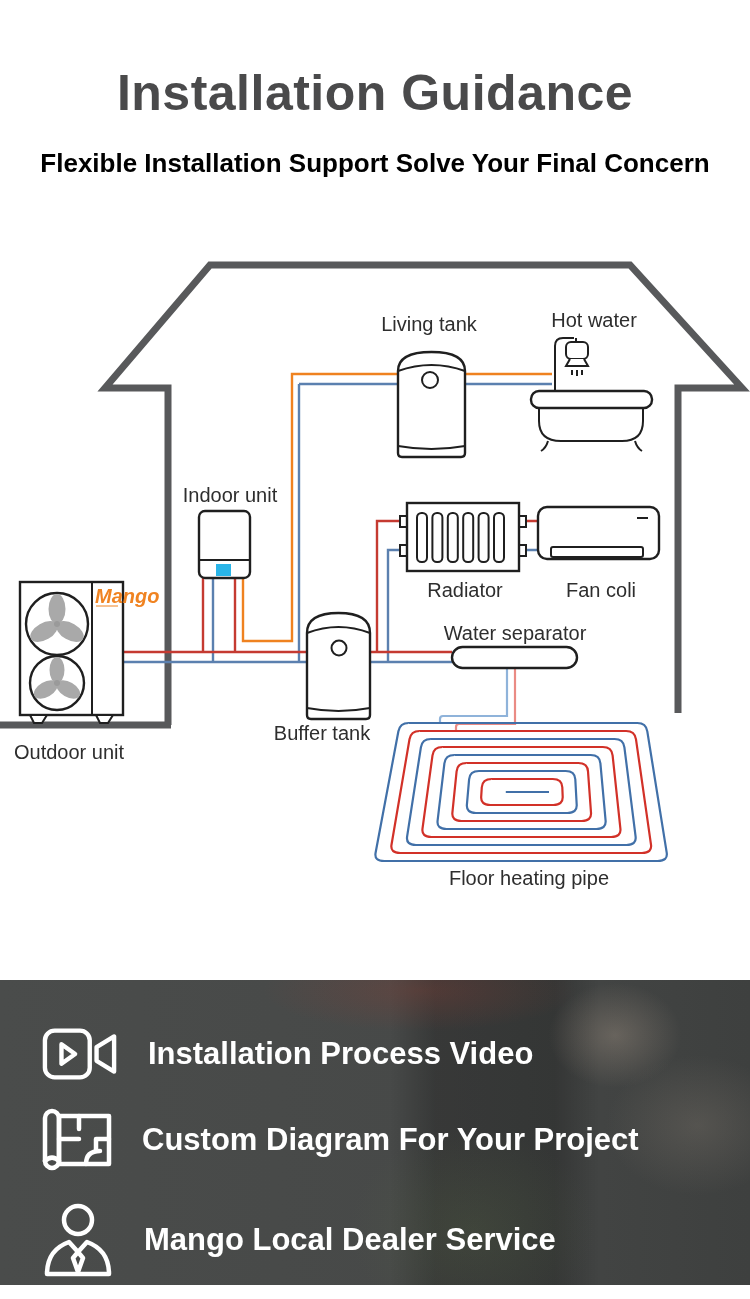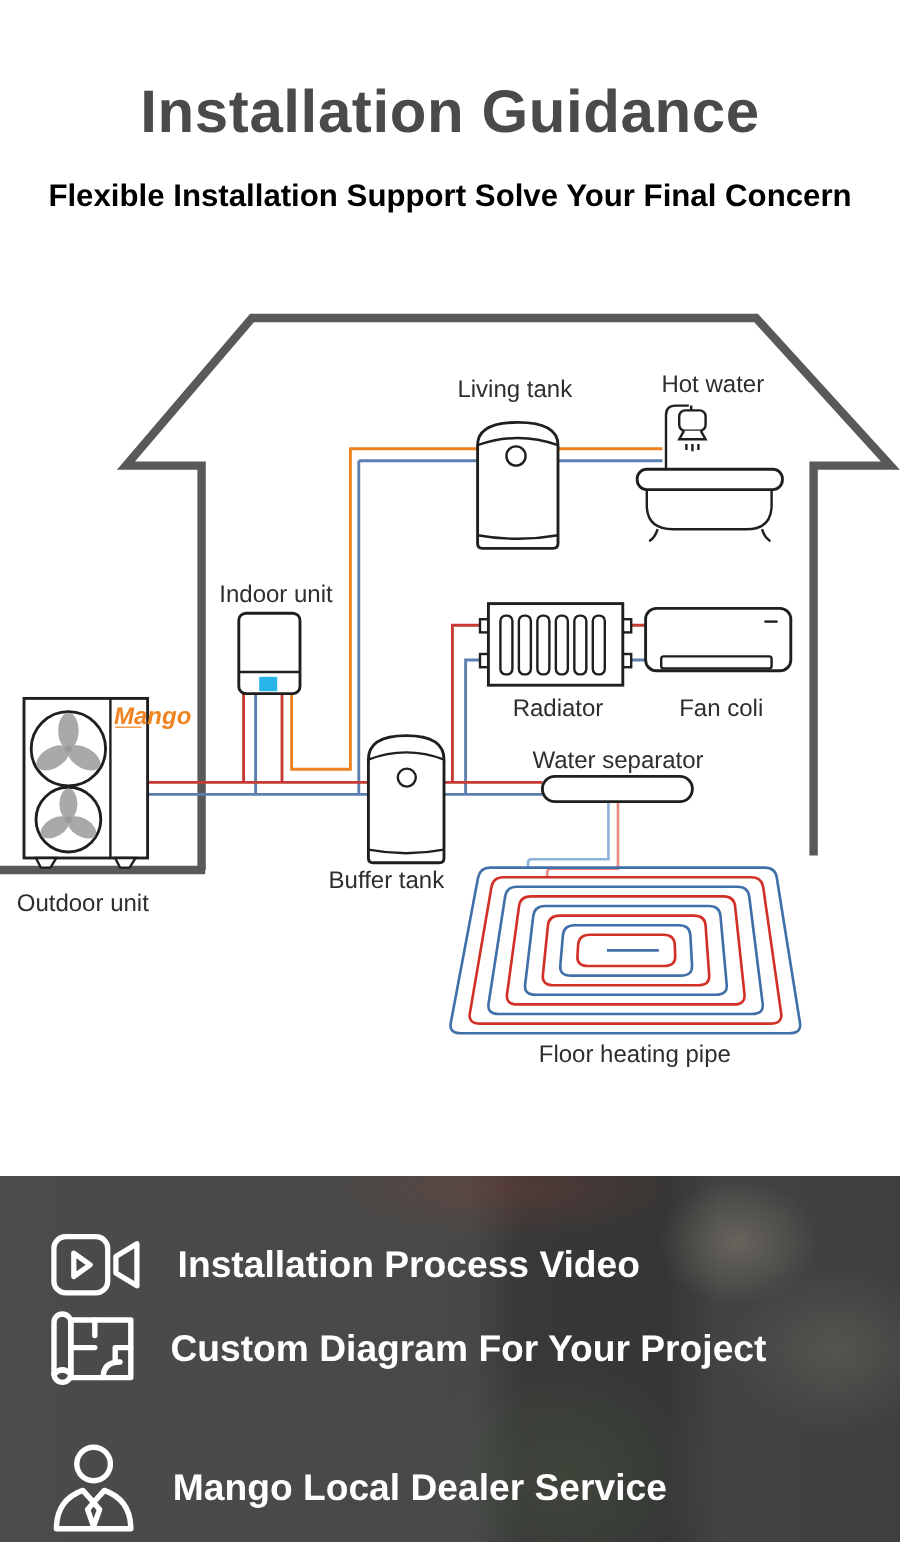--- a/index.html
+++ b/index.html
@@ -166,21 +166,21 @@
 
     <div class="feature-row" style="top:47px;height:54px;">
       <svg class="fi" width="76" height="52" viewBox="0 0 78 52">
         <rect x="3" y="2" width="46" height="48" rx="10"></rect>
         <path d="M20,16 L34,26 L20,36 Z"></path>
         <path d="M56,19 L74,8 V44 L56,33 Z"></path>
       </svg>
       <div class="feature-label">Installation Process Video</div>
     </div>
 
-    <div class="feature-row" style="top:112px;height:64px;">
+    <div class="feature-row" style="top:128px;height:64px;">
       <svg class="fi" width="70" height="64" viewBox="0 0 70 64">
         <rect x="3" y="3" width="14" height="57" rx="7"></rect>
         <path d="M3,53 Q10,46 17,53"></path>
         <rect x="17" y="8" width="50" height="48"></rect>
         <path d="M17,31 H37 M37,8 V21 M67,31 H54 V42"></path>
         <path d="M44,56 Q44,43 58,43"></path>
       </svg>
       <div class="feature-label">Custom Diagram For Your Project</div>
     </div>
 

